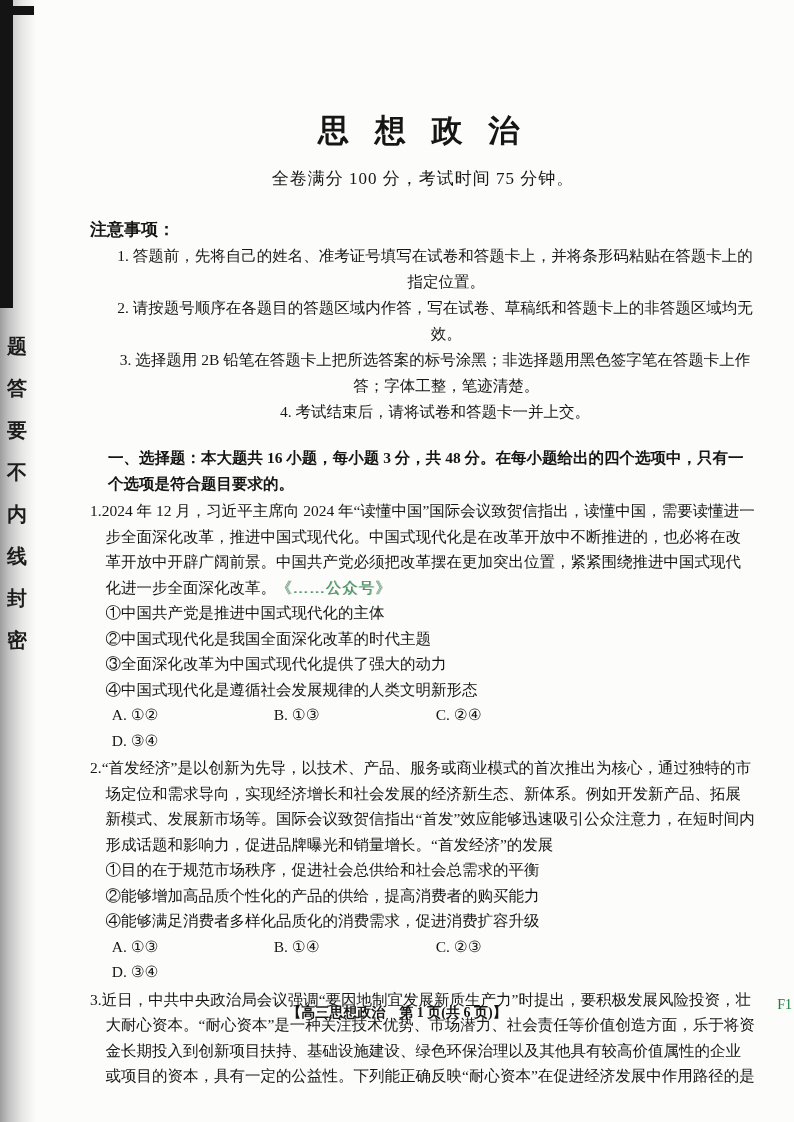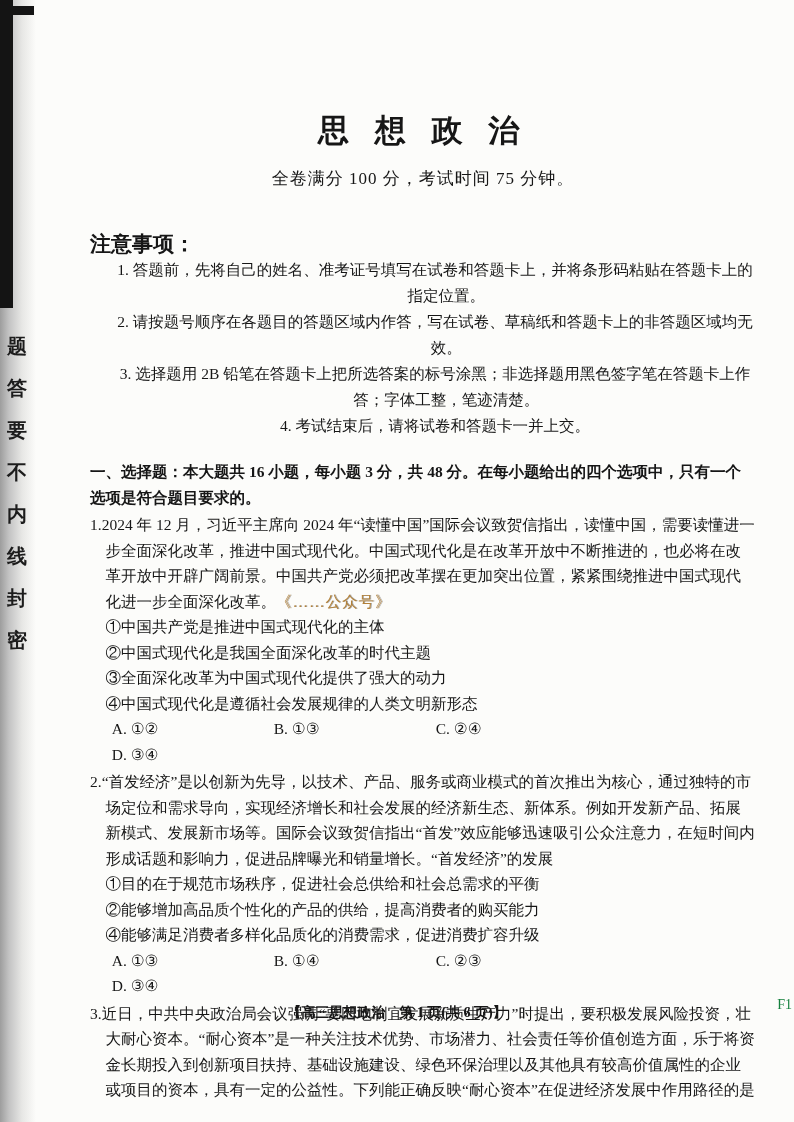--- a/index.html
+++ b/index.html
@@ -35,35 +35,35 @@
     position:absolute; left:90px; top:112px; width:666px;
   }
   .title {
     text-align:center; font-size:31px; line-height:38px;
     font-weight:700; letter-spacing:9px;
   }
   .subtitle {
     text-align:center; margin-top:16px; font-size:17px; letter-spacing:1px;
   }
   .notice-heading {
-    margin-top:40px; font-weight:700; font-size:21px;
+    margin-top:26px; font-weight:700; font-size:17px;font-family:Liberation Mono, monospace;
   }
   .notice {
     margin-left:24px; padding-left:1.45em; text-indent:-1.45em;
     line-height:26px;
     text-align:center;
   }
   .section-heading {
-    margin-top:20px; font-weight:700;
+    margin-top:20px; font-weight:700;margin-left:18px;
   }
   .question { margin-top:2px; }
   .stem { padding-left:1em; text-indent:-1em; }
   .qnum { letter-spacing:0; }
   .watermark {
-    color:#a16207; opacity:.8; letter-spacing:1px;
+    color:#15803d; opacity:.8; letter-spacing:1px;
     text-shadow:1px 0 0 rgba(60,60,60,.55);
   }
   .item { padding-left:1em; }
   .options { padding-left:1.4em; }
   .options span { display:inline-block; width:162px; }
   .footer {
     position:absolute; left:0; right:0; top:1000px;
     text-align:center; font-weight:700; font-size:14px;
   }
   .corner-code {

